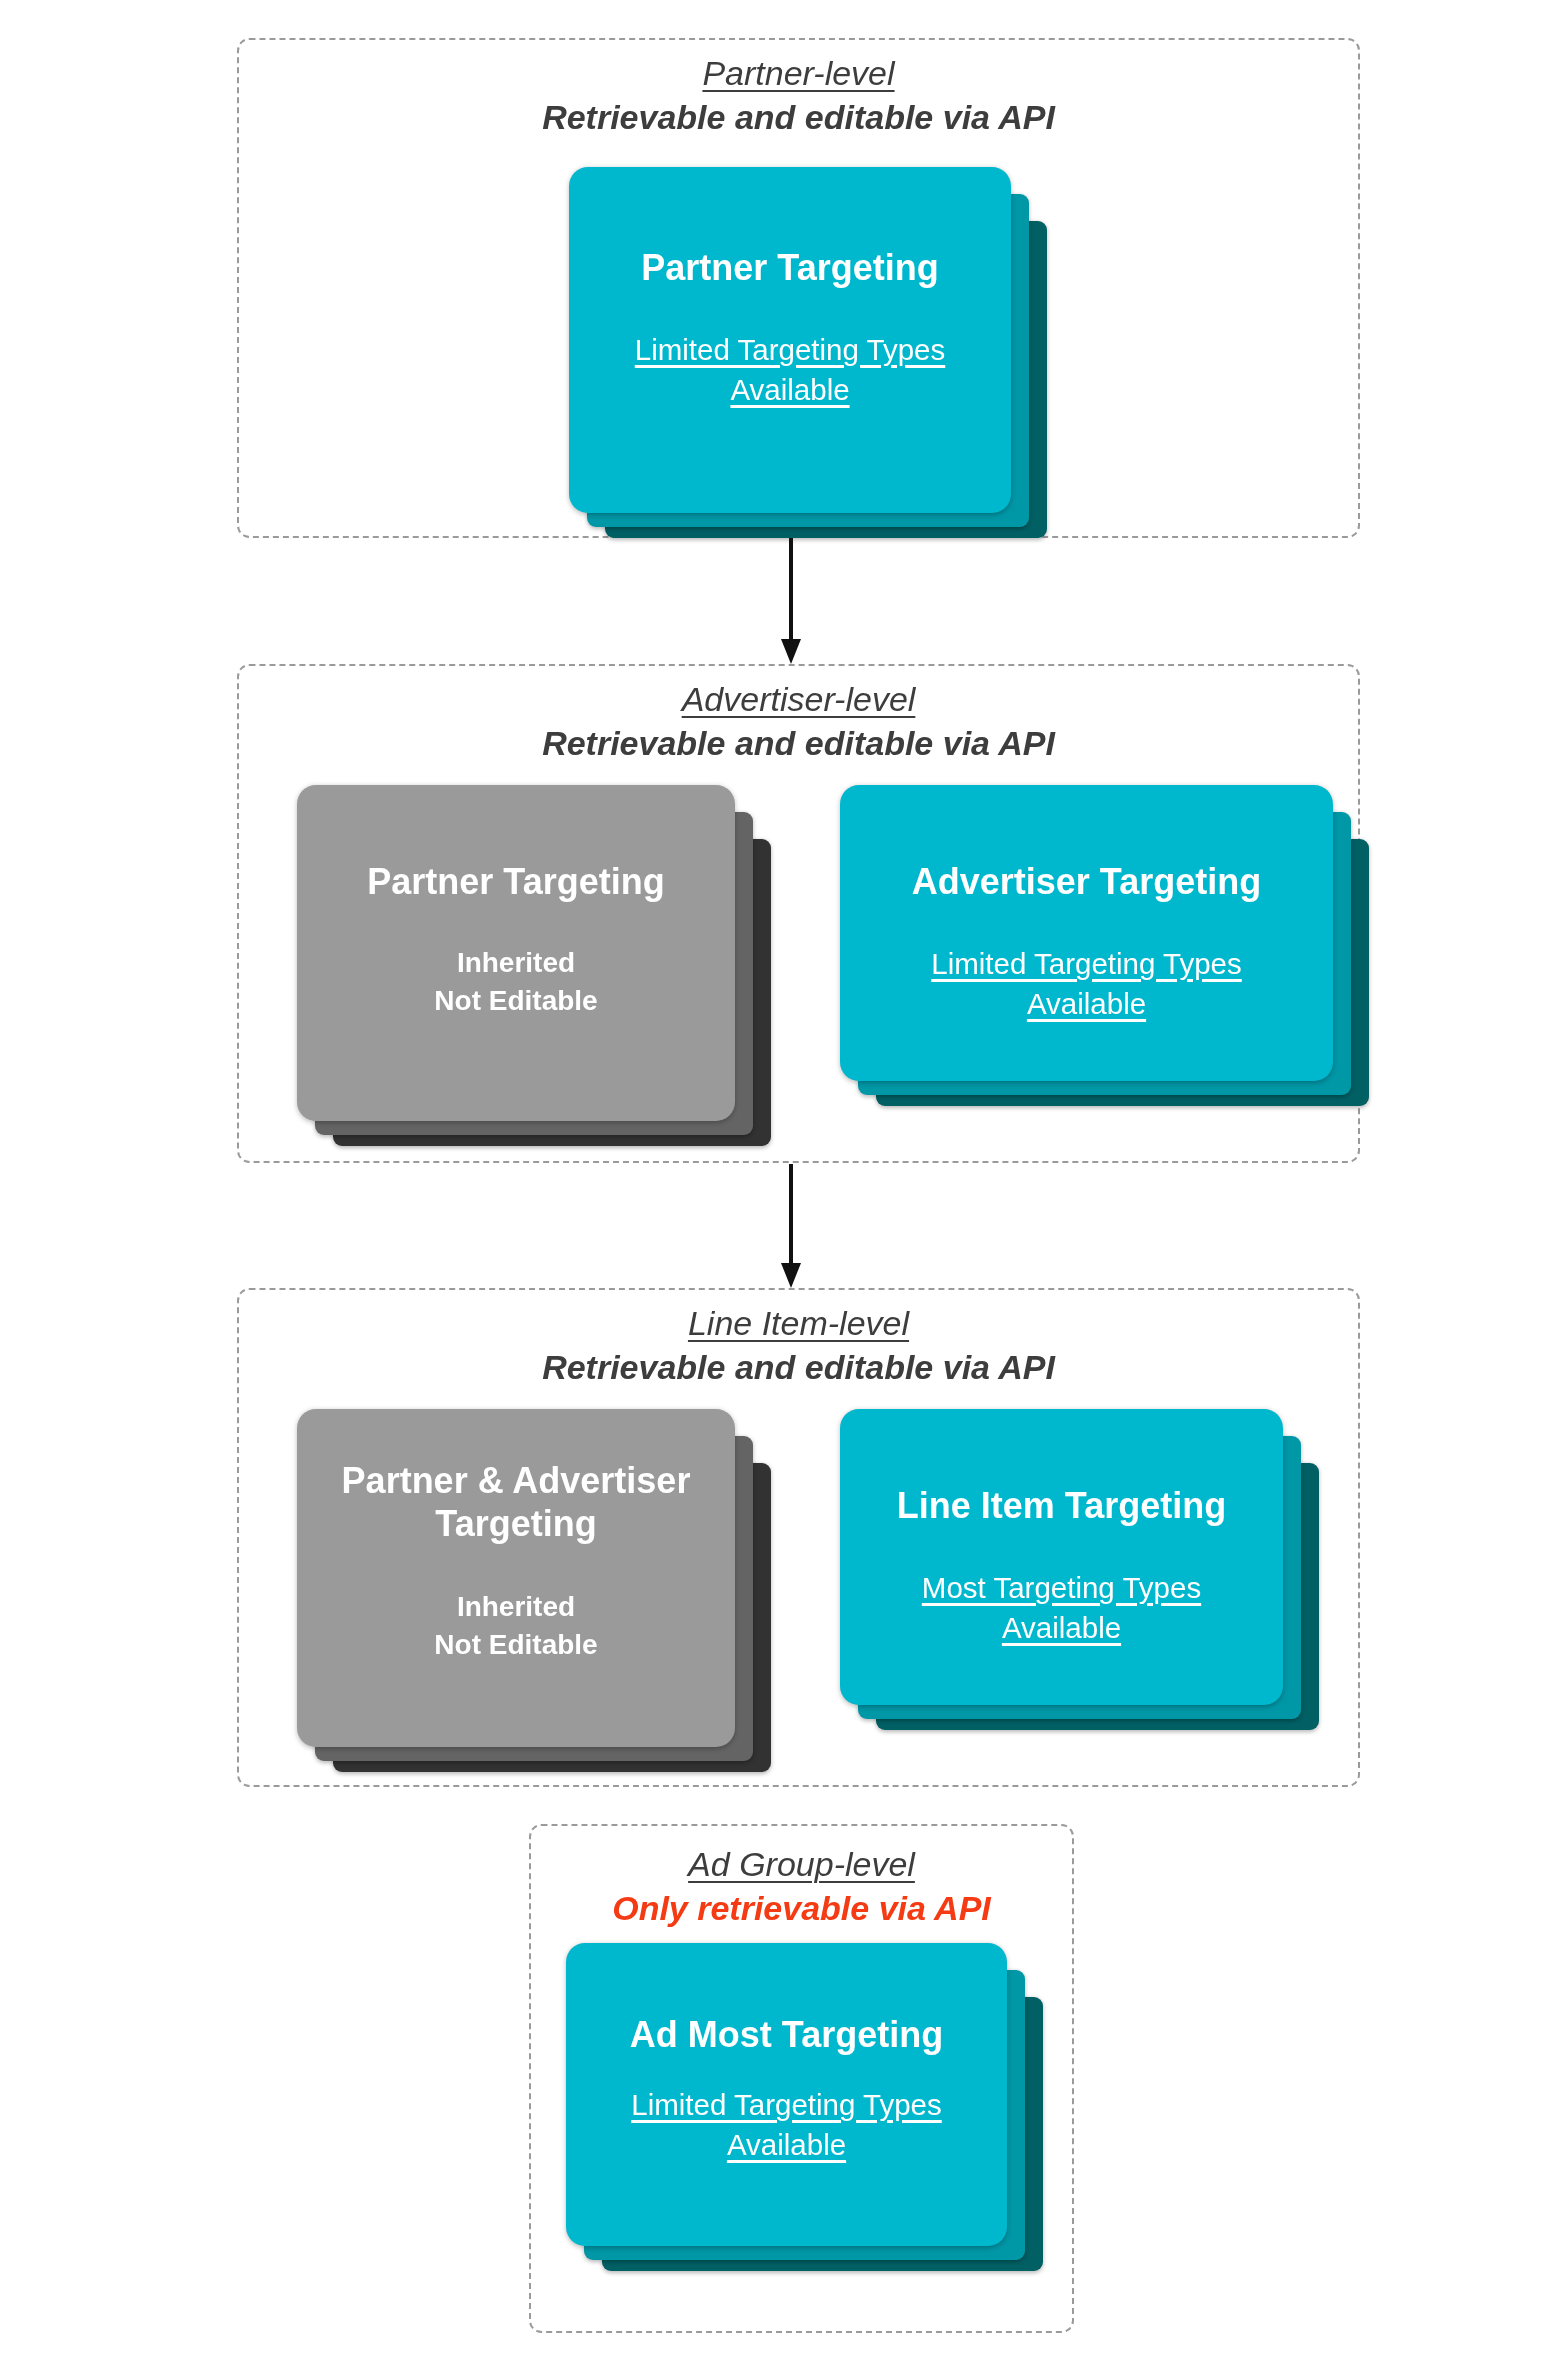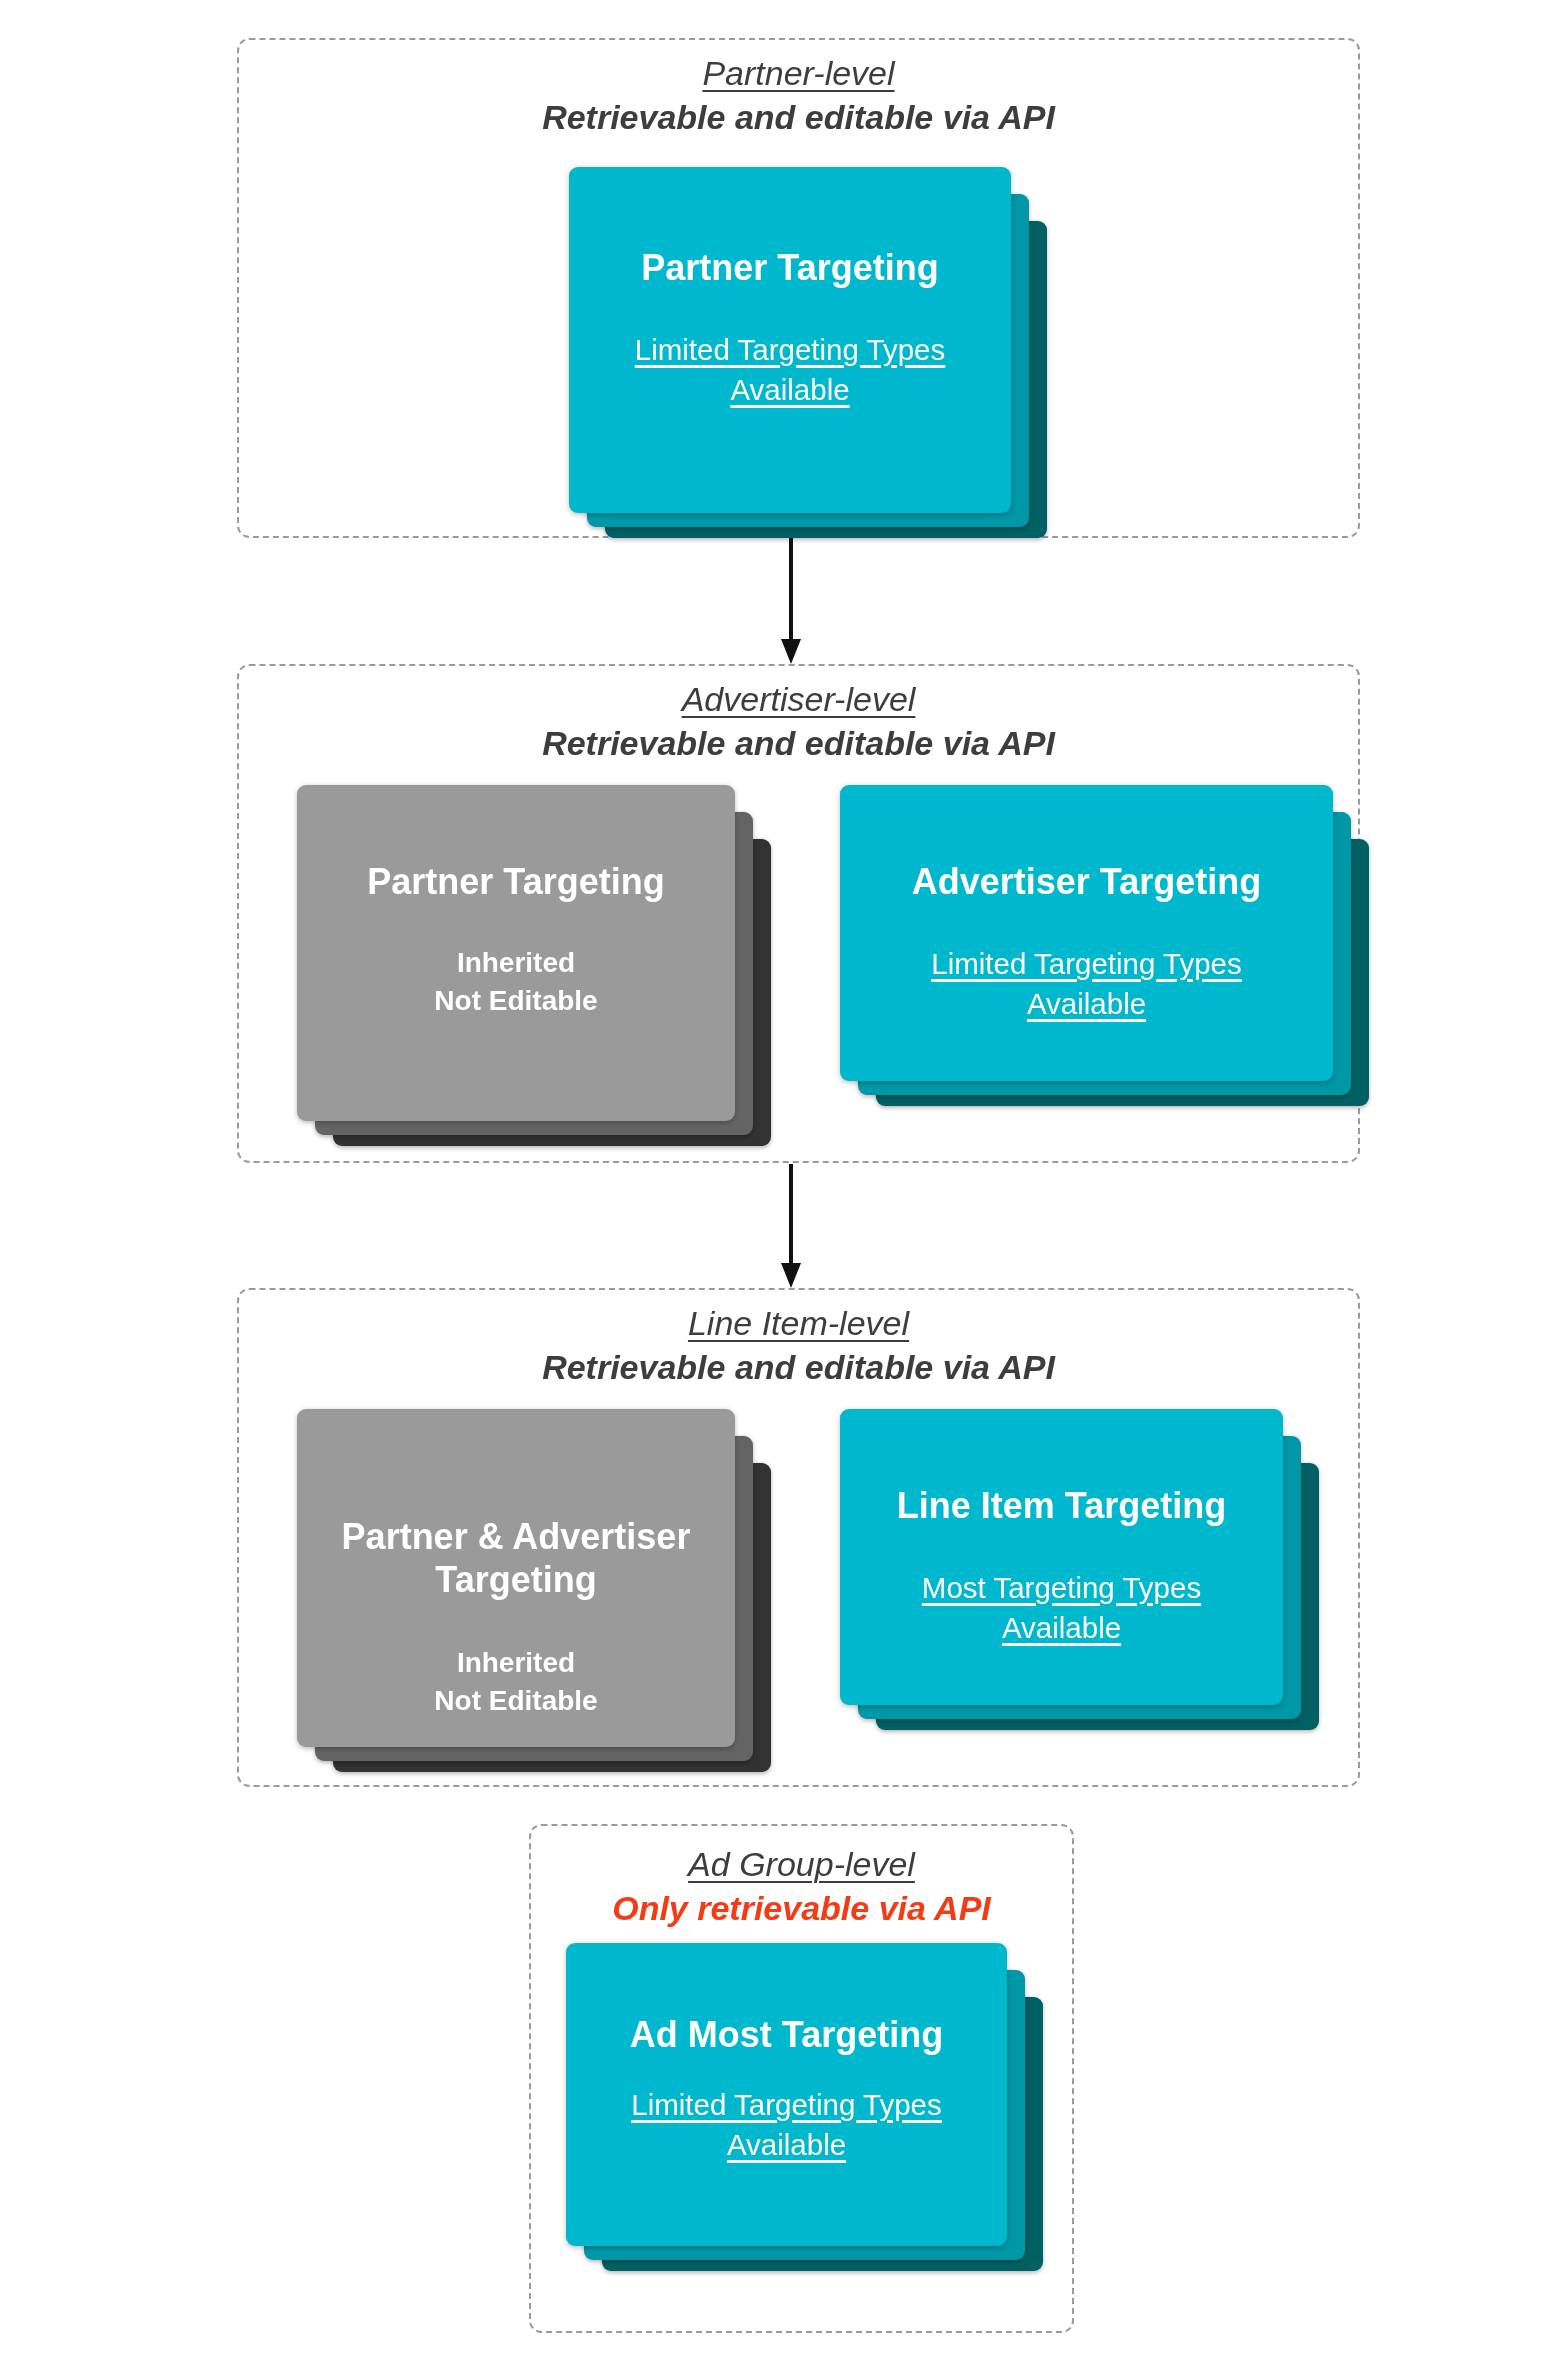--- a/index.html
+++ b/index.html
@@ -44,21 +44,21 @@
   .stack .layer {
     position: absolute;
     border-radius: 9px;
     box-shadow: 0 1.8px 4.5px rgba(0,0,0,0.28);
   }
   .stack .layer.mid  { left: 18px; top: 27px; width: 100%; height: calc(100% - 13.4px); }
   .stack .layer.back { left: 36px; top: 54px; width: 100%; height: calc(100% - 29px); }
   .card {
     position: absolute;
     inset: 0;
-    border-radius: 9px;
+    border-radius: 19px;
     display: flex;
     flex-direction: column;
     align-items: center;
     text-align: center;
     color: #ffffff;
     box-shadow: 0 1.8px 5.4px rgba(0,0,0,0.25);
     box-sizing: border-box;
   }
   .stack.teal .card  { background: var(--teal-front, #00b8ce); }
   .stack.teal .mid   { background: var(--teal-mid, #0097a7); }
@@ -83,21 +83,21 @@
     text-decoration: underline;
     text-decoration-thickness: 2.7px;
     text-underline-offset: 5.4px;
   }
   .card-subtitle.lines { font-weight: 700; font-size: 28px; line-height: 1.35; }
   .card-subtitle.lines span { display: block; }
 
   
   .card.c1 { padding-top: 79px; gap: 41px; }  
   .card.c2 { padding-top: 75px; gap: 41px; }  
-  .card.c3 { padding-top: 78px; gap: 43px; justify-content: center; }  
+  .card.c3 { padding-top: 50px; gap: 43px; }  
   .card.c4 { padding-top: 70px; gap: 29px; }  
 
   
   .arrow {
     position: absolute;
     transform: translateX(-50%);
     display: flex;
     flex-direction: column;
     align-items: center;
   }

